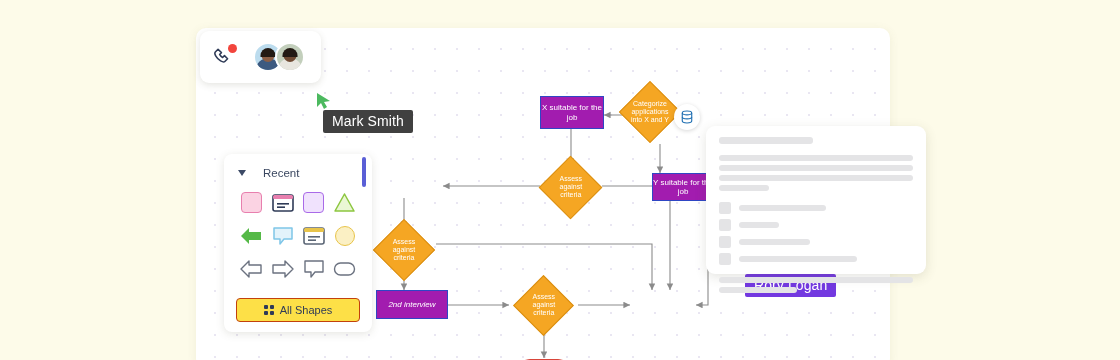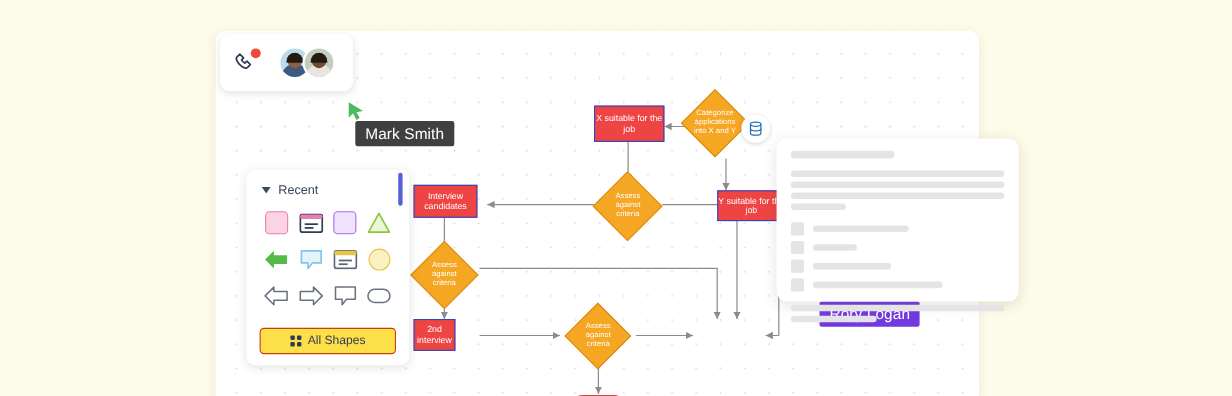--- a/index.html
+++ b/index.html
@@ -66,21 +66,21 @@
   #rory .cl-box { background: #7339e0; margin-left: 7px; }
 
   
   .shapes-panel {
     position: absolute; left: 224px; top: 154px;
     width: 148px; height: 178px;
     background: #fff; border-radius: 8px;
     box-shadow: 0 2px 9px rgba(90,85,60,.15);
     padding: 10px 12px;
   }
-  .panel-head { display: flex; align-items: center; gap: 7px; margin: 3px 0 12px 2px; text-align: center; }
+  .panel-head { display: flex; align-items: center; gap: 17px; margin: 3px 0 12px 2px; text-align: center; }
   .caret { width: 0; height: 0; border-left: 4.5px solid transparent;
            border-right: 4.5px solid transparent; border-top: 6px solid #3c4a66; }
   .panel-title { font-size: 11.5px; color: #3a4760; }
   .shape-grid { display: grid; grid-template-columns: repeat(4, 1fr);
                 row-gap: 10px; justify-items: center; align-items: center; }
   .sw { width: 23px; height: 23px; display: flex; align-items: center; justify-content: center; }
   .sq { width: 21px; height: 21px; border-radius: 4px; }
   .circ { width: 20px; height: 20px; border-radius: 50%; }
   .all-shapes {
     position: absolute; left: 12px; bottom: 10px; width: 124px; height: 24px;
@@ -89,21 +89,21 @@
   }
   .as-label { font-size: 11px; color: #2f3b57; }
   .grid-ico { display: grid; grid-template-columns: 4px 4px; gap: 2px; }
   .grid-ico i { width: 4px; height: 4px; background: #2f3b57; border-radius: 1px; display: block; }
   .scroll-thumb { position: absolute; left: 362px; top: 157px;
                   width: 3.5px; height: 30px; border-radius: 2px; background: #5a5fd6; }
 
   
   .node { position: absolute; display: flex; align-items: center; justify-content: center;
           text-align: center; line-height: 1.15; }
-  .rect { background: #ef4444; border: 1.3px solid #2f46c4; color: #fff; font-size: 8px; }
+  .rect { background: #a21caf; border: 1.3px solid #2f46c4; color: #fff; font-size: 8px; }
   .diamond { background: #f5a623; border: 1.3px solid #d98e12; color: #fff;
              transform: rotate(45deg); }
   .diamond span { transform: rotate(-45deg); display: block; font-size: 7px; }
   .pill { background: #f2695f; border: 1.3px solid #d8453a; color: #fff;
           border-radius: 13px; font-size: 8px; }
   .db-badge { position: absolute; width: 26px; height: 26px; border-radius: 50%;
               background: #fff; box-shadow: 0 1px 4px rgba(0,0,0,.16);
               display: flex; align-items: center; justify-content: center; }
 
   svg.wires { position: absolute; inset: 0; width: 100%; height: 100%; pointer-events: none; }
@@ -178,27 +178,26 @@
         <path d="M2.6 8c0 1.2 2.4 2.2 5.4 2.2s5.4-1 5.4-2.2"></path>
       </svg>
     </div>
 
     <div class="node rect" style="left:436px; top:145px; width:62px; height:28px;margin-left:20px;">Y suitable for the job</div>
 
     <div class="node diamond" style="left:352px; top:137px; width:45px; height:45px;">
       <span>Assess against criteria</span>
     </div>
 
-    <div class="node rect" style="left:180px; top:140px; width:58px; height:30px;">Interview candidates</div>
 
     <div class="node diamond" style="left:186px; top:200px; width:44px; height:44px;">
       <span>Assess against criteria</span>
     </div>
 
-    <div class="node rect" style="left:180px; top:262px; width:38px; height:29px;">2nd interview</div>
+    <div class="node rect" style="left:180px; top:262px; width:72px; height:29px;font-style:italic;">2nd interview</div>
 
     <div class="node diamond" style="left:326px; top:256px; width:43px; height:43px;">
       <span>Assess against criteria</span>
     </div>
 
 
     <div class="node pill" style="left:322px; top:331px; width:52px; height:24px;"></div>
   </div>
 
   <div class="call-widget">

